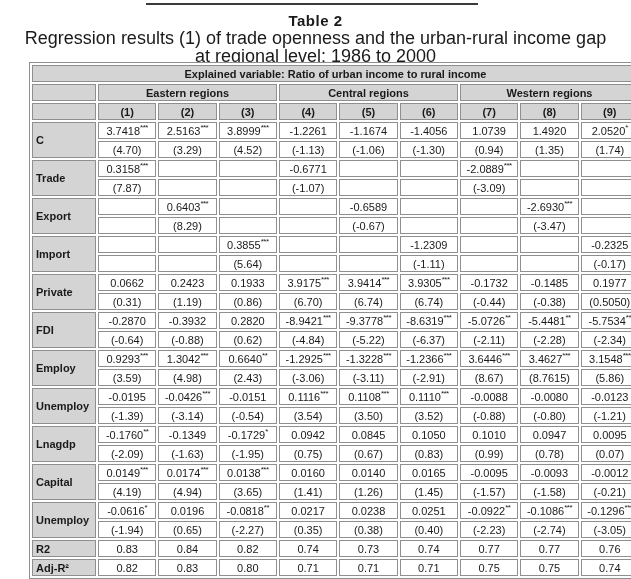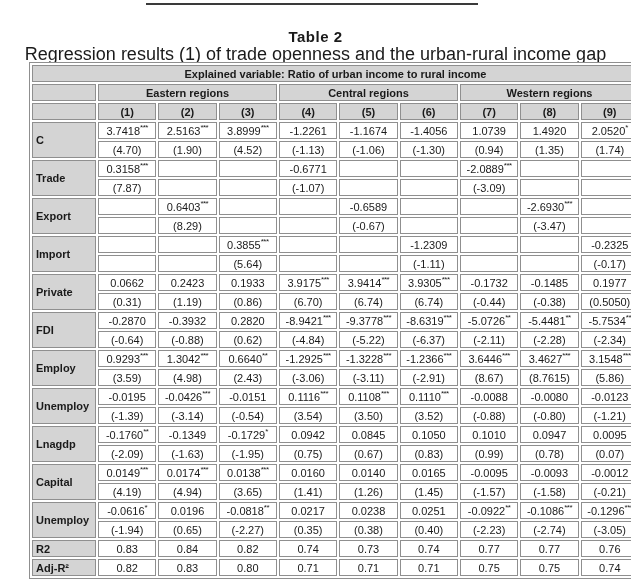--- a/index.html
+++ b/index.html
@@ -8,21 +8,21 @@
     background:#ffffff;
     font-family:"Liberation Sans", sans-serif;
     position:relative;
     color:#1a1a1a;
   }
   .top-rule{
     position:absolute;left:146px;top:3px;width:332px;height:2px;
     background:var(--rule,#3a3a3a);
   }
   .title{
-    margin:0;padding-top:28px;
+    margin:0;padding-top:12px;
     text-align:center;font-weight:bold;font-size:15px;letter-spacing:.5px;
   }
   .subtitle{
     text-align:center;font-size:18px;line-height:15.5px;margin-top:2px;
   }
   table.results{
     position:absolute;top:62px;left:3px;
     width:613px;
     border-collapse:separate;border-spacing:2px;
     table-layout:fixed;
@@ -102,21 +102,21 @@
         <td class="val">3.8999<sup>***</sup></td>
         <td class="val">-1.2261</td>
         <td class="val">-1.1674</td>
         <td class="val">-1.4056</td>
         <td class="val">1.0739</td>
         <td class="val">1.4920</td>
         <td class="val">2.0520<sup>*</sup></td>
       </tr>
       <tr>
         <td class="val">(4.70)</td>
-        <td class="val">(1.90)</td>
+        <td class="val">(3.29)</td>
         <td class="val">(4.52)</td>
         <td class="val">(-1.13)</td>
         <td class="val">(-1.06)</td>
         <td class="val">(-1.30)</td>
         <td class="val">(0.94)</td>
         <td class="val">(1.35)</td>
         <td class="val">(1.74)</td>
       </tr>
       <tr>
         <th class="label-cell" rowspan="2">Trade</th>

